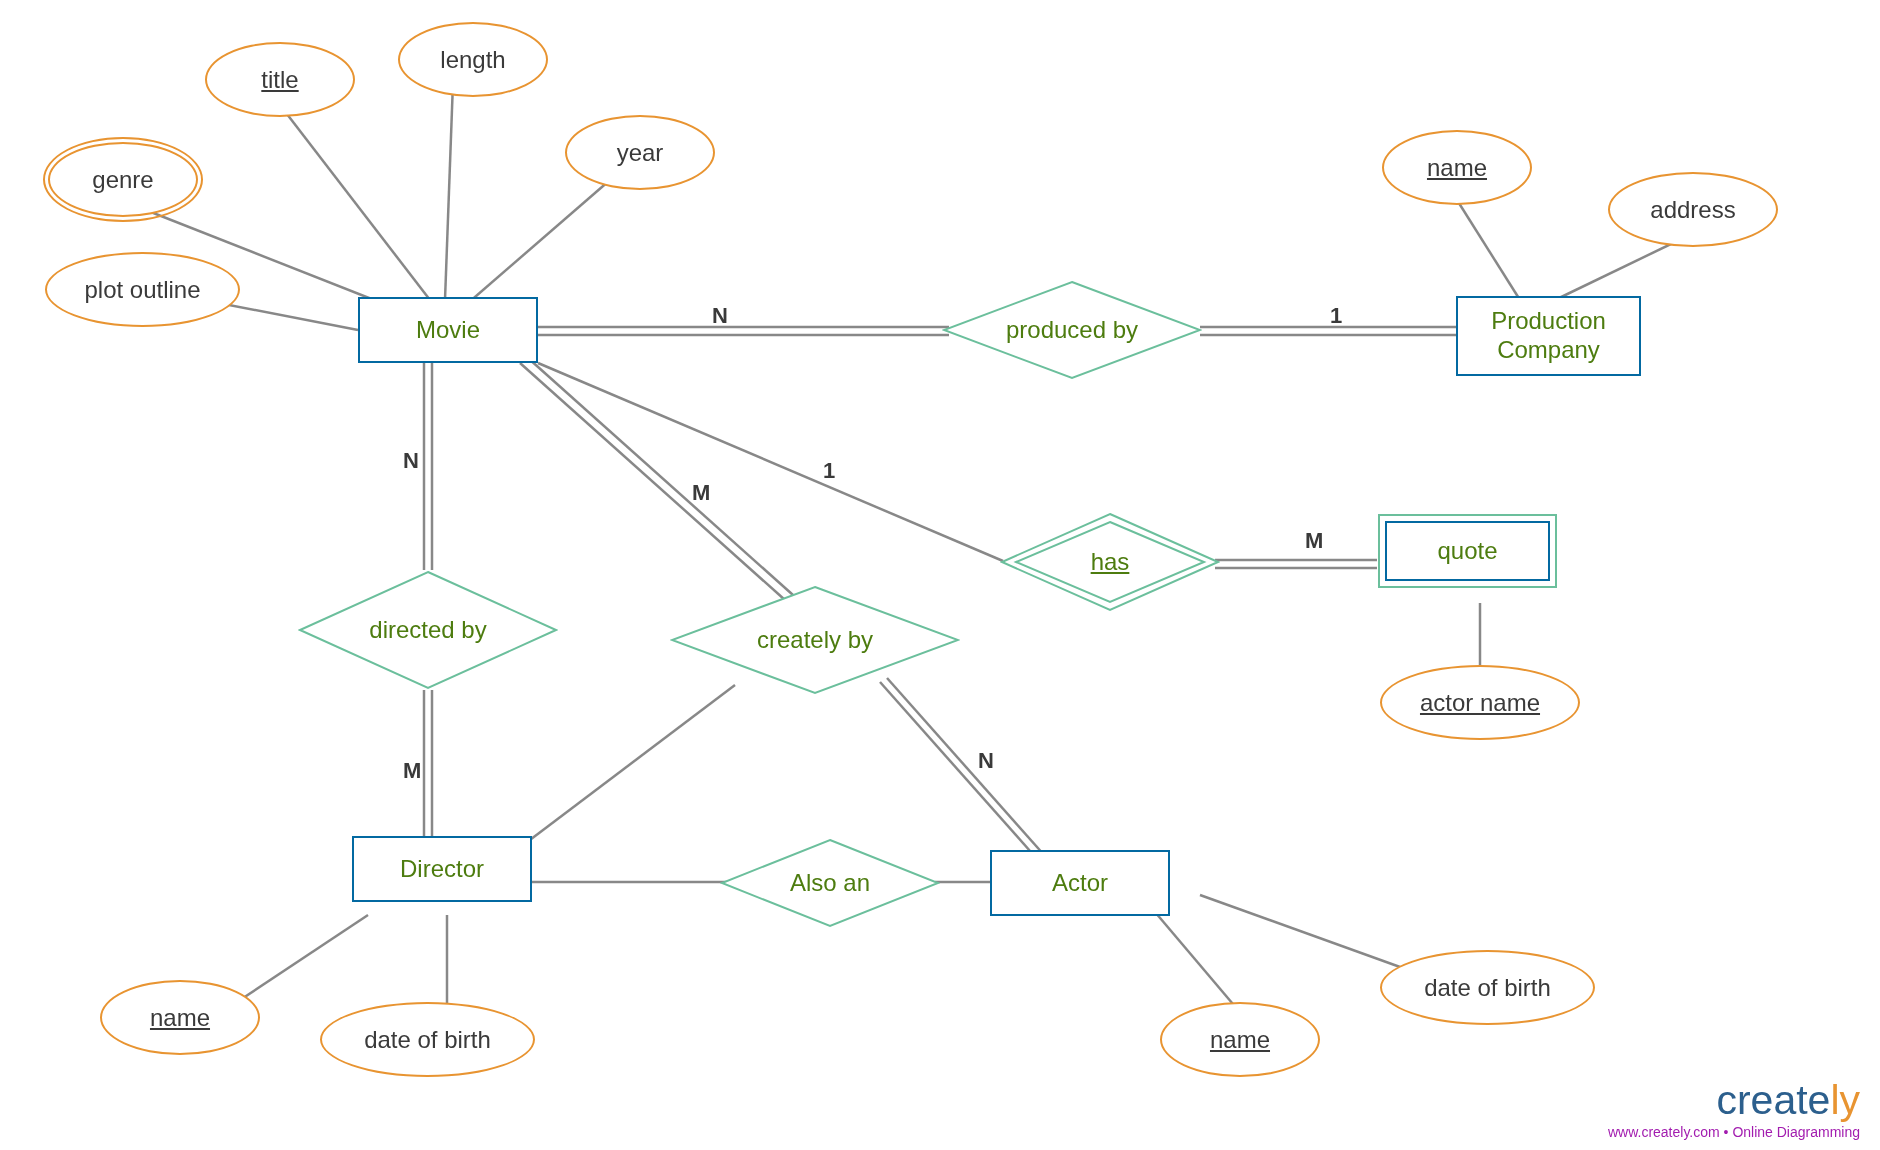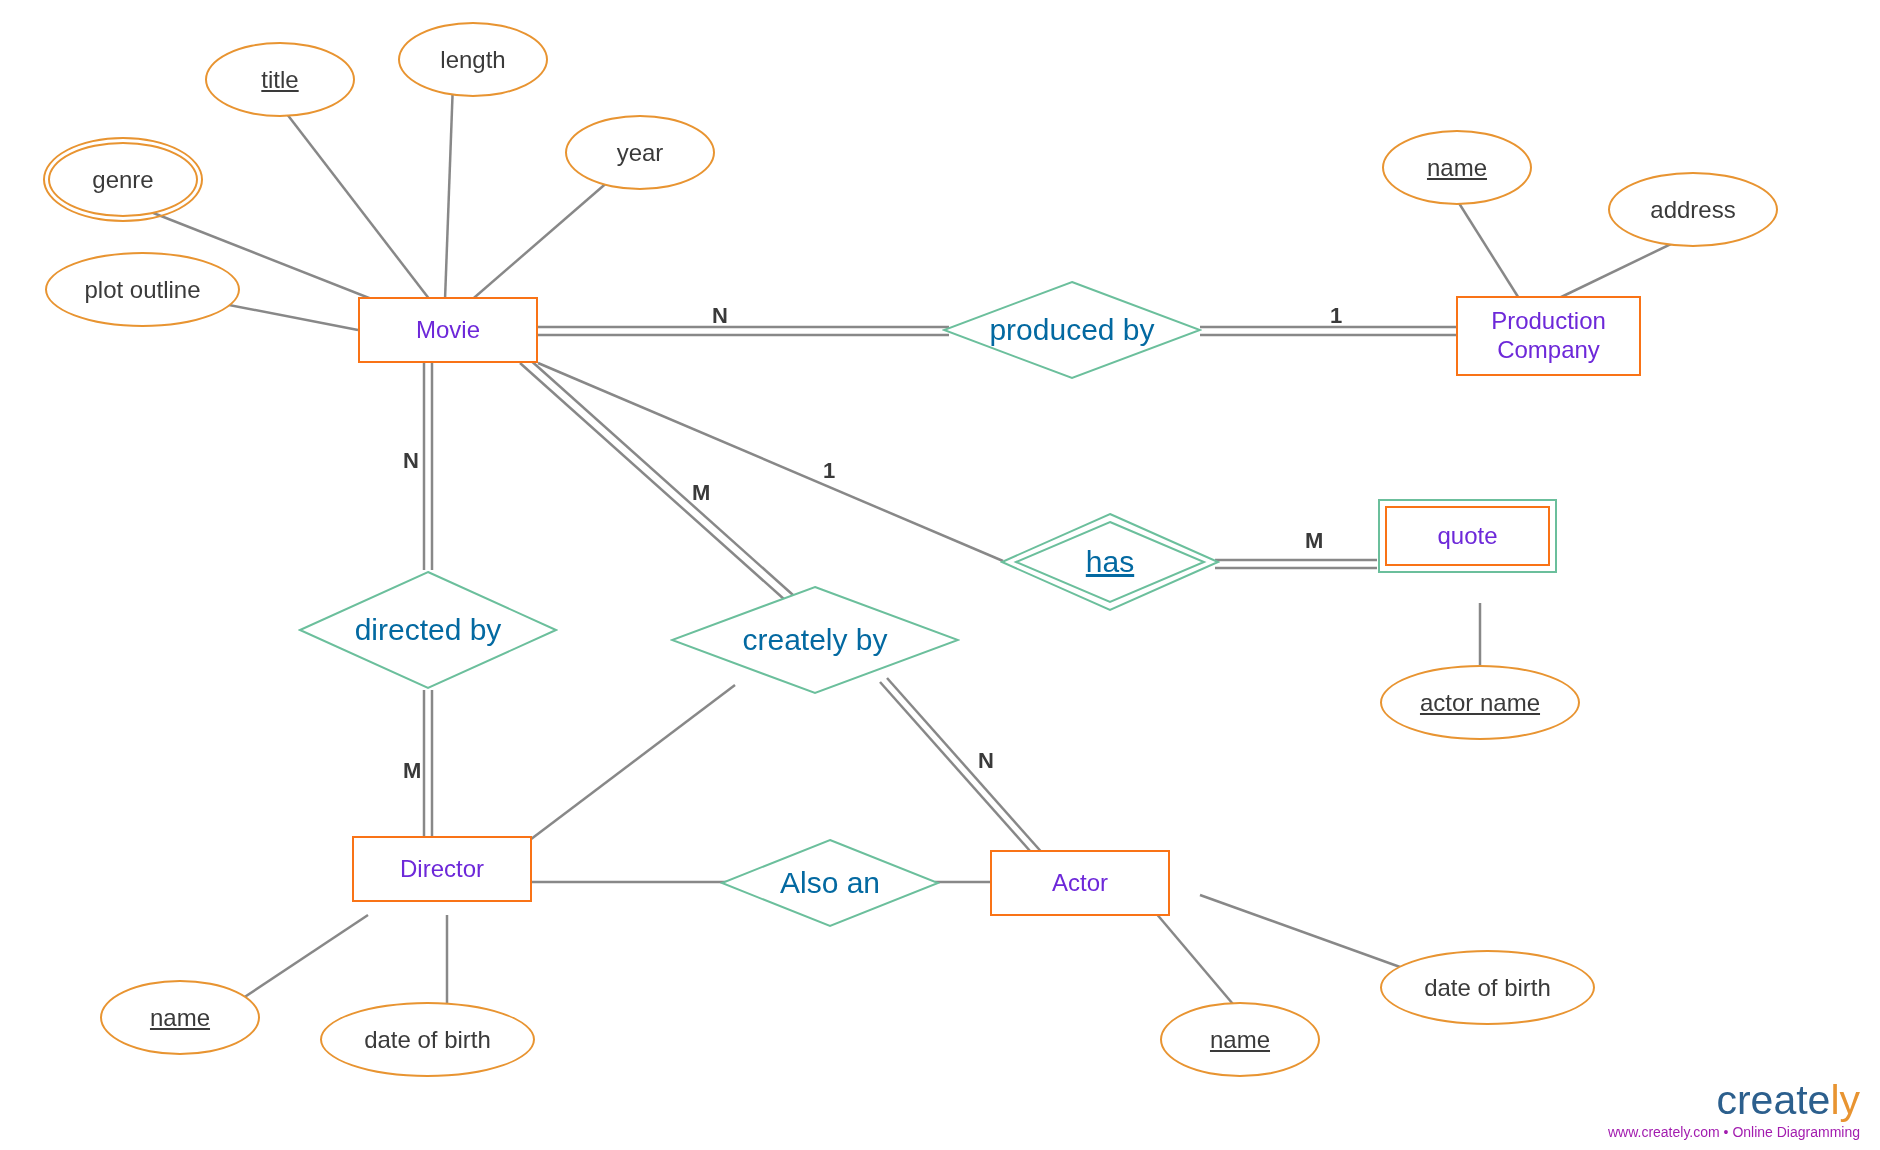--- a/index.html
+++ b/index.html
@@ -8,27 +8,27 @@
       background: #ffffff;
       width: 1880px;
       height: 1150px;
       position: relative;
       overflow: hidden;
     }
     svg { position: absolute; top: 0; left: 0; }
     .entity {
       position: absolute;
       background: #ffffff;
-      border: 2px solid #f97316;
+      border: 2px solid #0369a1;
       display: flex;
       align-items: center;
       justify-content: center;
       text-align: center;
       font-size: 24px;
-      color: #6d28d9;
+      color: #4d7c0f;
       padding: 6px 10px;
     }
     .entity.weak {
       box-shadow: 0 0 0 5px #fff, 0 0 0 7px #6BBF9C;
     }
     .attribute {
       position: absolute;
       background: #ffffff;
       border: 2px solid #E89431;
       border-radius: 50%;
@@ -50,22 +50,22 @@
       border: 2px solid #E89431;
       border-radius: 50%;
       pointer-events: none;
     }
     .relationship {
       position: absolute;
       display: flex;
       align-items: center;
       justify-content: center;
       text-align: center;
-      font-size: 30px;
-      color: #0369a1;
+      font-size: 24px;
+      color: #4d7c0f;
     }
     .relationship svg { position: absolute; top: 0; left: 0; width: 100%; height: 100%; }
     .relationship span { position: relative; z-index: 2; }
     .underline { text-decoration: underline; }
     .cardinality {
       position: absolute;
       font-size: 22px;
       color: #3a3a3a;
       font-weight: 600;
     }
@@ -172,21 +172,21 @@
 <div class="attribute" style="left:1380px; top:950px; width:215px; height:75px;">
     <span>date of birth</span>
   </div>
 
 <div class="entity" style="left:358px; top:297px; width:180px; height:66px;">
     <span>Movie</span>
   </div>
 <div class="entity" style="left:1456px; top:296px; width:185px; height:80px; line-height:1.2;">
     <span>Production Company</span>
   </div>
-<div class="entity weak" style="left:1385px; top:506px; width:165px; height:60px;">
+<div class="entity weak" style="left:1385px; top:521px; width:165px; height:60px;">
     <span>quote</span>
   </div>
 <div class="entity" style="left:352px; top:836px; width:180px; height:66px;">
     <span>Director</span>
   </div>
 <div class="entity" style="left:990px; top:850px; width:180px; height:66px;">
     <span>Actor</span>
   </div>
 
 <div class="relationship" style="left:942px; top:280px; width:260px; height:100px;">

